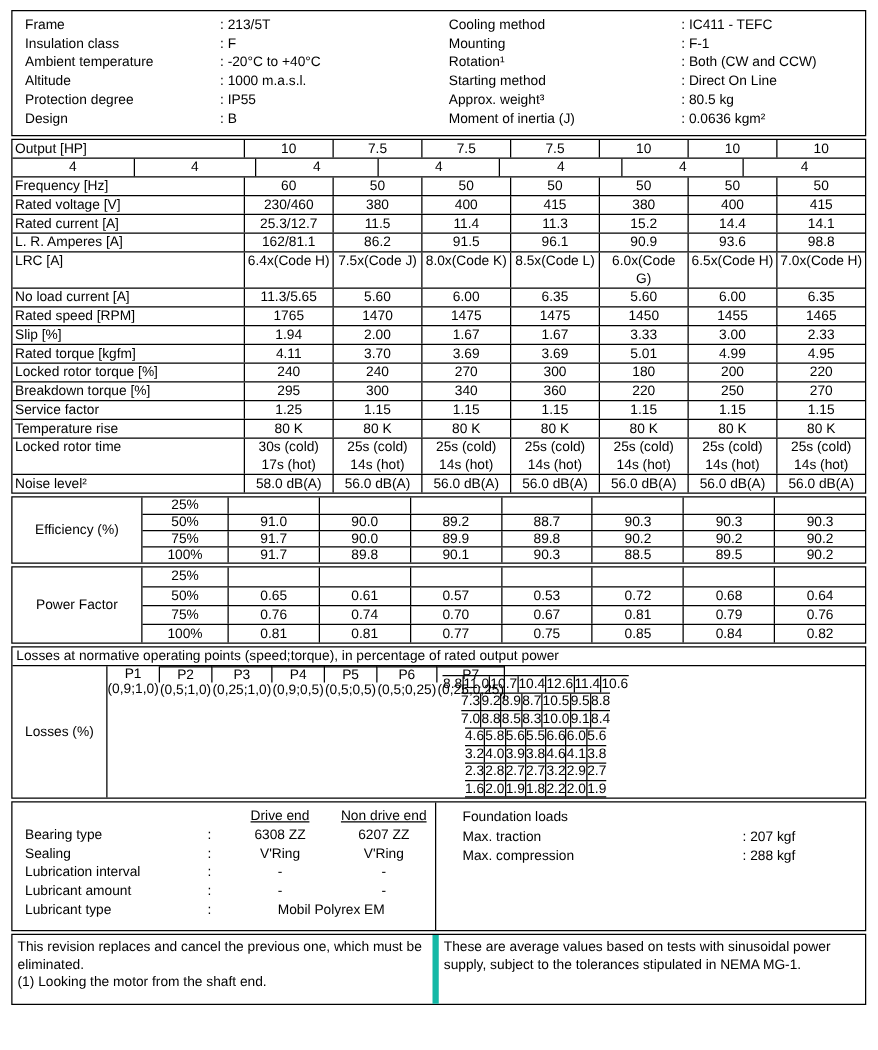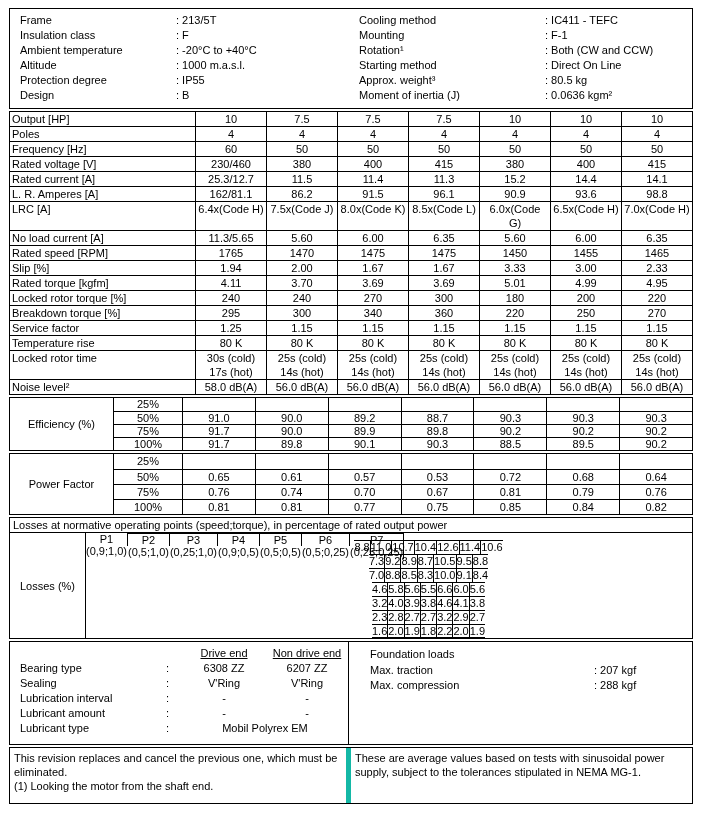--- a/index.html
+++ b/index.html
@@ -158,21 +158,20 @@
           <div class="cell vcell">7.5</div>
 
           <div class="cell vcell">10</div>
 
           <div class="cell vcell">10</div>
 
           <div class="cell vcell">10</div>
         </div>
 
       <div class="mrow">
-        <div class="cell label">Poles</div>
 
           <div class="cell vcell">4</div>
 
           <div class="cell vcell">4</div>
 
           <div class="cell vcell">4</div>
 
           <div class="cell vcell">4</div>
 
           <div class="cell vcell">4</div>

